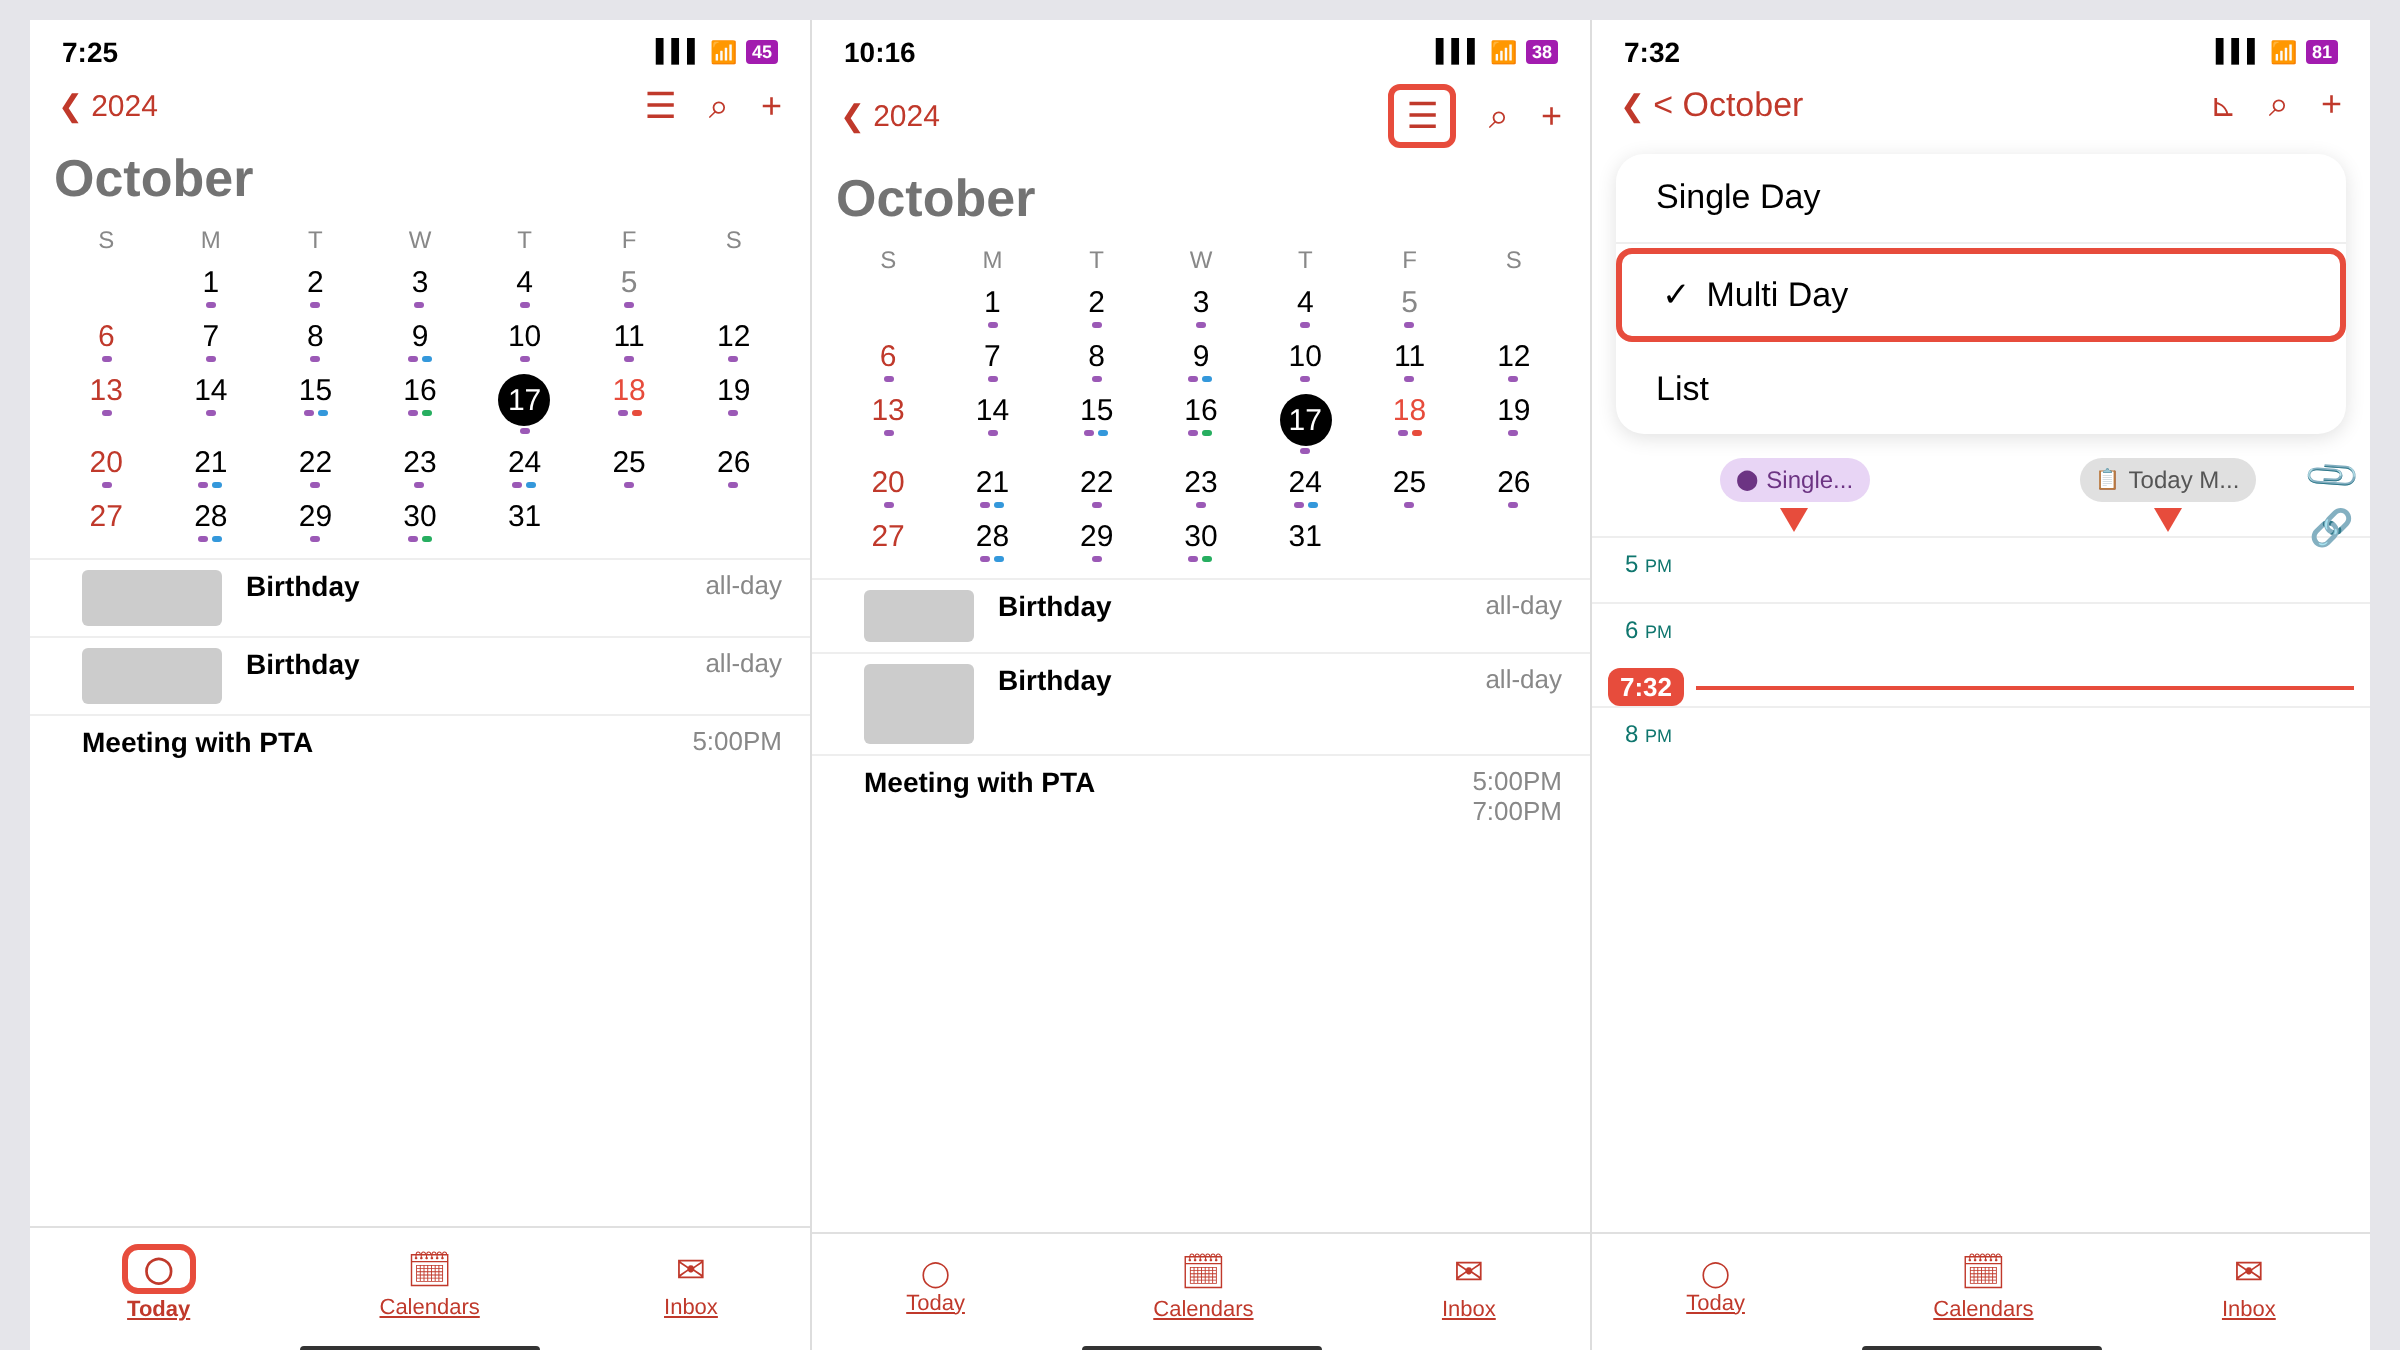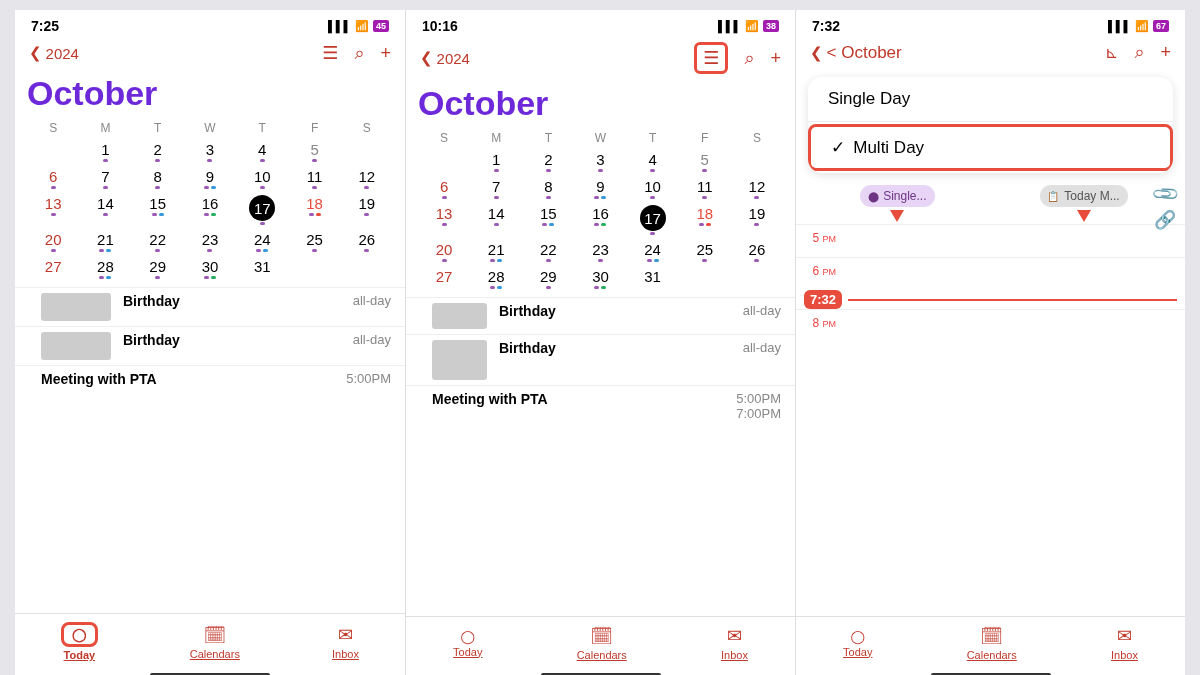--- a/index.html
+++ b/index.html
@@ -62,21 +62,21 @@
     .nav-icon-boxed {
       border: 3px solid #e74c3c;
       border-radius: 6px;
       padding: 2px 5px;
       color: #c0392b;
     }
     .nav-month-title { font-size: 17px; font-weight: 400; color: #c0392b; }
 
     
     .calendar-section { padding: 0 12px; }
-    .month-title { font-size: 34px; font-weight: 700; color: #6d28d9; padding: 4px 0 6px; }
+    .month-title { font-size: 26px; font-weight: 700; color: #737373; padding: 4px 0 6px; }
     .day-headers {
       display: grid;
       grid-template-columns: repeat(7, 1fr);
       text-align: center;
       font-size: 12px;
       color: #888;
       margin-bottom: 2px;
     }
     .day-headers span { padding: 2px 0; }
     .calendar-grid {
@@ -244,21 +244,21 @@
       background: #e74c3c;
     }
 
     .hour-row {
       display: flex;
       align-items: flex-start;
       padding: 6px 8px;
       border-top: 1px solid #eee;
       gap: 8px;
     }
-    .hour-label { font-size: 12px; color: #ef4444; min-width: 32px; text-align: right; }
+    .hour-label { font-size: 12px; color: #0f766e; min-width: 32px; text-align: right; }
     .hour-content { flex: 1; min-height: 20px; }
   </style>
 </head>
 <body>
 
 <div class="phone-frame">
 
   <div class="status-bar">
     <span class="status-time">7:25</span>
     <div class="status-icons">
@@ -833,21 +833,21 @@
   <div class="home-indicator"></div>
 </div>
 
 <div class="phone-frame">
 
   <div class="status-bar">
     <span class="status-time">7:32</span>
     <div class="status-icons">
       <span>▌▌▌</span>
       <span>📶</span>
-      <span class="battery">67</span>
+      <span class="battery">81</span>
     </div>
   </div>
 
   <div class="nav-bar">
     <div class="nav-left">
       <span>❮</span>
       <span class="nav-month-title">&lt; October</span>
     </div>
     <div class="nav-right">
       <span class="nav-icon" style="font-size:16px;">⊾</span>
@@ -856,20 +856,23 @@
     </div>
   </div>
 
   <div class="dropdown-menu">
     <div class="dropdown-item">
       <span>Single Day</span>
     </div>
     <div class="dropdown-item" style="border:3px solid #e74c3c; border-radius:8px; margin:2px 0; padding:10px 20px;">
       <span class="checkmark">✓</span>
       <span>Multi Day</span>
+    </div>
+    <div class="dropdown-item">
+      <span>List</span>
     </div>
   </div>
 
   <div style="display:flex; gap:8px; padding:4px 12px 2px; position:relative;">
     <div style="display:flex;flex-direction:column;align-items:center;flex:1;">
       <div class="event-label-pill">
         <span style="font-size:10px;">⬤</span>
         <span>Single...</span>
       </div>
       <div style="width:0;height:0;border-left:7px solid transparent;border-right:7px solid transparent;border-top:12px solid #e74c3c;margin-top:3px;"></div>

